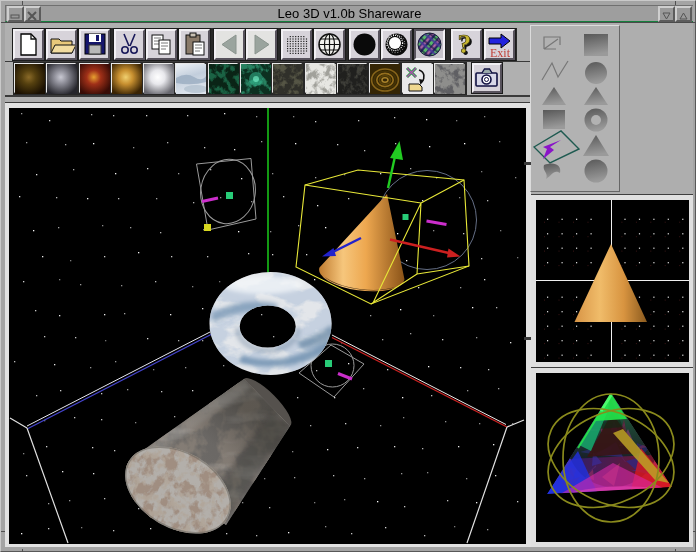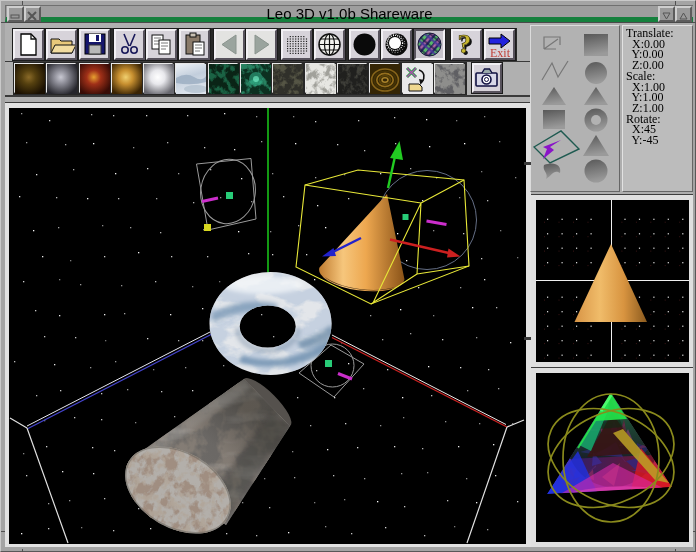--- a/index.html
+++ b/index.html
@@ -1,18 +1,18 @@
 <!DOCTYPE html>
 <html><head><meta charset="utf-8"><style>
 *{margin:0;padding:0;box-sizing:border-box}
 body{width:696px;height:552px;overflow:hidden;font-family:"Liberation Sans",sans-serif;background:#000}
 #win{position:absolute;left:0;top:0;width:696px;height:552px;background:#a4a4a4;border-top:1px solid #c9c9c9;border-left:1px solid #c9c9c9;border-right:1px solid #585858;border-bottom:1px solid #585858}
 .abs{position:absolute}
 
-#title{position:absolute;left:4px;top:4px;width:688px;height:17px;background:#9e9e9e;border-top:1px solid #707070;border-left:1px solid #707070;border-bottom:5px solid #15803d;color:#000;font-size:15px;text-align:center;line-height:16px}
+#title{position:absolute;left:4px;top:4px;width:688px;height:17px;background:#9e9e9e;border-top:1px solid #707070;border-left:1px solid #707070;border-bottom:1px solid #15803d;color:#000;font-size:13px;text-align:center;line-height:16px}
 .tbtn{position:absolute;top:0px;width:17px;height:16px;background:#9a9a9a;border-top:2px solid #cecece;border-left:2px solid #cecece;border-right:2px solid #5c5c5c;border-bottom:2px solid #5c5c5c}
 
 .btn{position:absolute;width:31px;height:31px;top:28px;background:#d7d3da;border-top:2px solid #f2f0f4;border-left:2px solid #f2f0f4;border-right:2px solid #57525c;border-bottom:2px solid #57525c;outline:1px solid #1c1c1c}
 .tex{position:absolute;top:62px;width:30px;height:30px;border-top:1px solid #e8e8e8;border-left:1px solid #e8e8e8;border-right:1px solid #505050;border-bottom:1px solid #505050}
 #vpwrap{position:absolute;left:4px;top:101px;width:526px;height:445px;background:#e2e2e2;border-top:1px solid #3c3c3c}
 #vp{position:absolute;left:4px;top:5px;width:517px;height:436px;background:#000}
 #rpanel{position:absolute;left:530px;top:22px;width:162px;height:524px;background:#aeaeae}
 </style></head><body>
 <div id="win">
 <div id="title">Leo 3D v1.0b Shareware</div>
@@ -713,31 +713,20 @@
       <path d="M31 115 L20 122 L24 125 L13 134 L17 124 L13 122 Z" fill="#8a14c8"></path>
       <path d="M14 140 c10 -4 18 0 16 8 c-6 -4 -8 2 -14 6 c3 -6 -4 -8 -2 -14 z" fill="url(#gsh)"></path>
       <rect x="54" y="9" width="24" height="22" fill="url(#gsh)"></rect>
       <circle cx="66" cy="48" r="11" fill="url(#gsh)"></circle>
       <polygon points="66,62 78,80 54,80" fill="url(#gsh)"></polygon>
       <circle cx="66" cy="95" r="11.5" fill="url(#gsh)"></circle>
       <circle cx="66" cy="95" r="5" fill="#b2b2b2"></circle>
       <polygon points="66,110 79,131 53,131" fill="url(#gsh)"></polygon>
       <circle cx="66" cy="146" r="11.5" fill="url(#gsh)"></circle>
     </svg>
-    <div class="abs" style="left:621px;top:24px;width:71px;height:167px;background:#bcbcbc;border-top:1px solid #e2e2e2;border-left:1px solid #e2e2e2;border-right:1px solid #666;border-bottom:1px solid #666;font-family:'Liberation Serif',serif;font-size:12px;line-height:10.7px;color:#000;padding-top:2px;padding-left:3px;white-space:pre">Translate:
-  X:0.00
-  Y:0.00
-  Z:0.00
-Scale:
-  X:1.00
-  Y:1.00
-  Z:1.00
-Rotate:
-  X:45
-  Y:-45</div>
     <div class="abs" style="left:530px;top:192.5px;width:162px;height:2px;background:#3e3e3e"></div>
     <div class="abs" style="left:530px;top:194px;width:162px;height:172px;background:#e0e0e0"></div>
     <svg class="abs" style="left:535px;top:199px" width="153" height="162" viewBox="535 199 153 162">
       <rect x="535" y="199" width="153" height="162" fill="#000"></rect>
       <rect x="546.0" y="217.7" width="1.2" height="1.2" fill="#e8e8e8"></rect>
       <rect x="543.0" y="220.7" width="1" height="1" fill="#401818" opacity="0.9"></rect>
       <rect x="546.0" y="232.2" width="1.2" height="1.2" fill="#e8e8e8"></rect>
       <rect x="543.0" y="235.2" width="1" height="1" fill="#401818" opacity="0.9"></rect>
       <rect x="546.0" y="246.6" width="1.2" height="1.2" fill="#e8e8e8"></rect>
       <rect x="543.0" y="249.6" width="1" height="1" fill="#401818" opacity="0.9"></rect>

